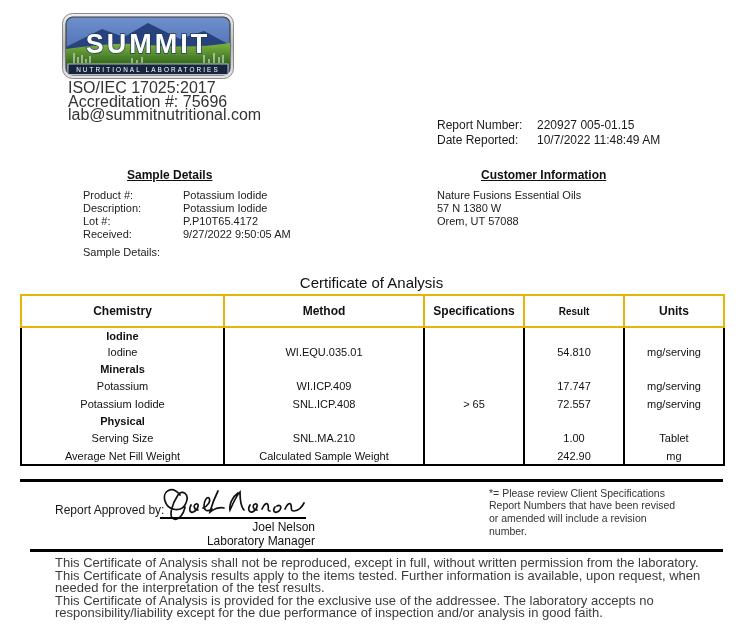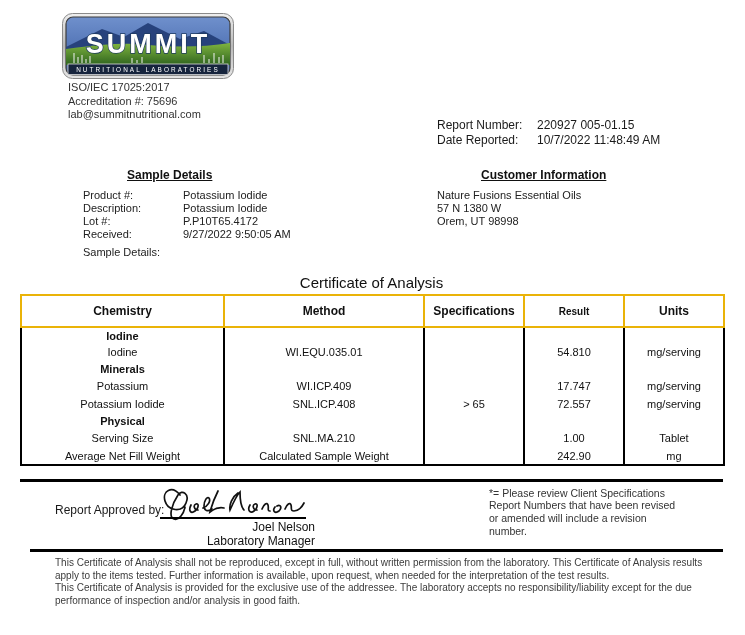--- a/index.html
+++ b/index.html
@@ -14,21 +14,21 @@
     height: 635px;
     background: #ffffff;
     overflow: hidden;
   }
   .abs { position: absolute; }
 
   
   .logo-wrap { left: 62px; top: 13px; width: 172px; height: 66px; }
 
   
-  .hdr-lines { left: 68px; top: 81px; font-size: 11px; color: #333; line-height: 13.5px; }
+  .hdr-lines { left: 68px; top: 81px; font-size: 16px; color: #333; line-height: 13.5px; }
   .report-block { left: 437px; top: 118px; font-size: 12px; color: #1a1a1a; }
   .report-row { display: flex; line-height: 15px; }
   .report-row .lbl { width: 92px; }
   .report-row .val { margin-left: 8px; }
 
   
   .section-title {
     font-size: 12px; font-weight: bold; text-decoration: underline; color: #111; margin-left: 44px;
   }
   .sample-block { left: 83px; top: 168px; width: 300px; font-size: 11px; }
@@ -83,21 +83,21 @@
   .approved-label { left: 55px; top: 503px; font-size: 12px; color: #1a1a1a; }
   .sig-area { left: 158px; top: 483px; width: 150px; height: 38px; }
   .sig-line { left: 160px; top: 517px; width: 146px; height: 2px; background: #000; }
   .signer { left: 150px; top: 520px; width: 165px; text-align: right; font-size: 12px; line-height: 14px; color: #111; }
 
   .notes-block { left: 489px; top: 487px; width: 220px; font-size: 10.5px; color: #333; }
   .notes-block .spec-note { }
   .notes-block .rev-note { width: 190px; line-height: 13px; }
 
   
-  .disclaimer { left: 55px; top: 557px; width: 655px; font-size: 10px; color: #3c3c3c; line-height: 12.5px; }
+  .disclaimer { left: 55px; top: 557px; width: 655px; font-size: 13px; color: #3c3c3c; line-height: 12.5px; }
   .disclaimer p { margin: 0; }
 </style>
 </head>
 <body>
 
 <div class="page">
 
   <div class="abs logo-wrap">
     <svg width="172" height="66" viewBox="0 0 172 66">
       <defs>
@@ -178,21 +178,21 @@
       </div>
     </div>
   </div>
   <div class="abs sample-extra">Sample Details:</div>
 
   <div class="abs customer-block">
     <div class="section-title">Customer Information</div>
     <div class="customer-lines">
       <div>Nature Fusions Essential Oils</div>
       <div>57 N 1380 W</div>
-      <div>Orem, UT 98998</div>
+      <div>Orem, UT 57088</div>
     </div>
   </div>
 
   <div class="abs coa-title">Certificate of Analysis</div>
 
   <table class="coa">
     <colgroup>
       <col class="w-chem">
         <col class="w-method">
         <col class="w-spec">

